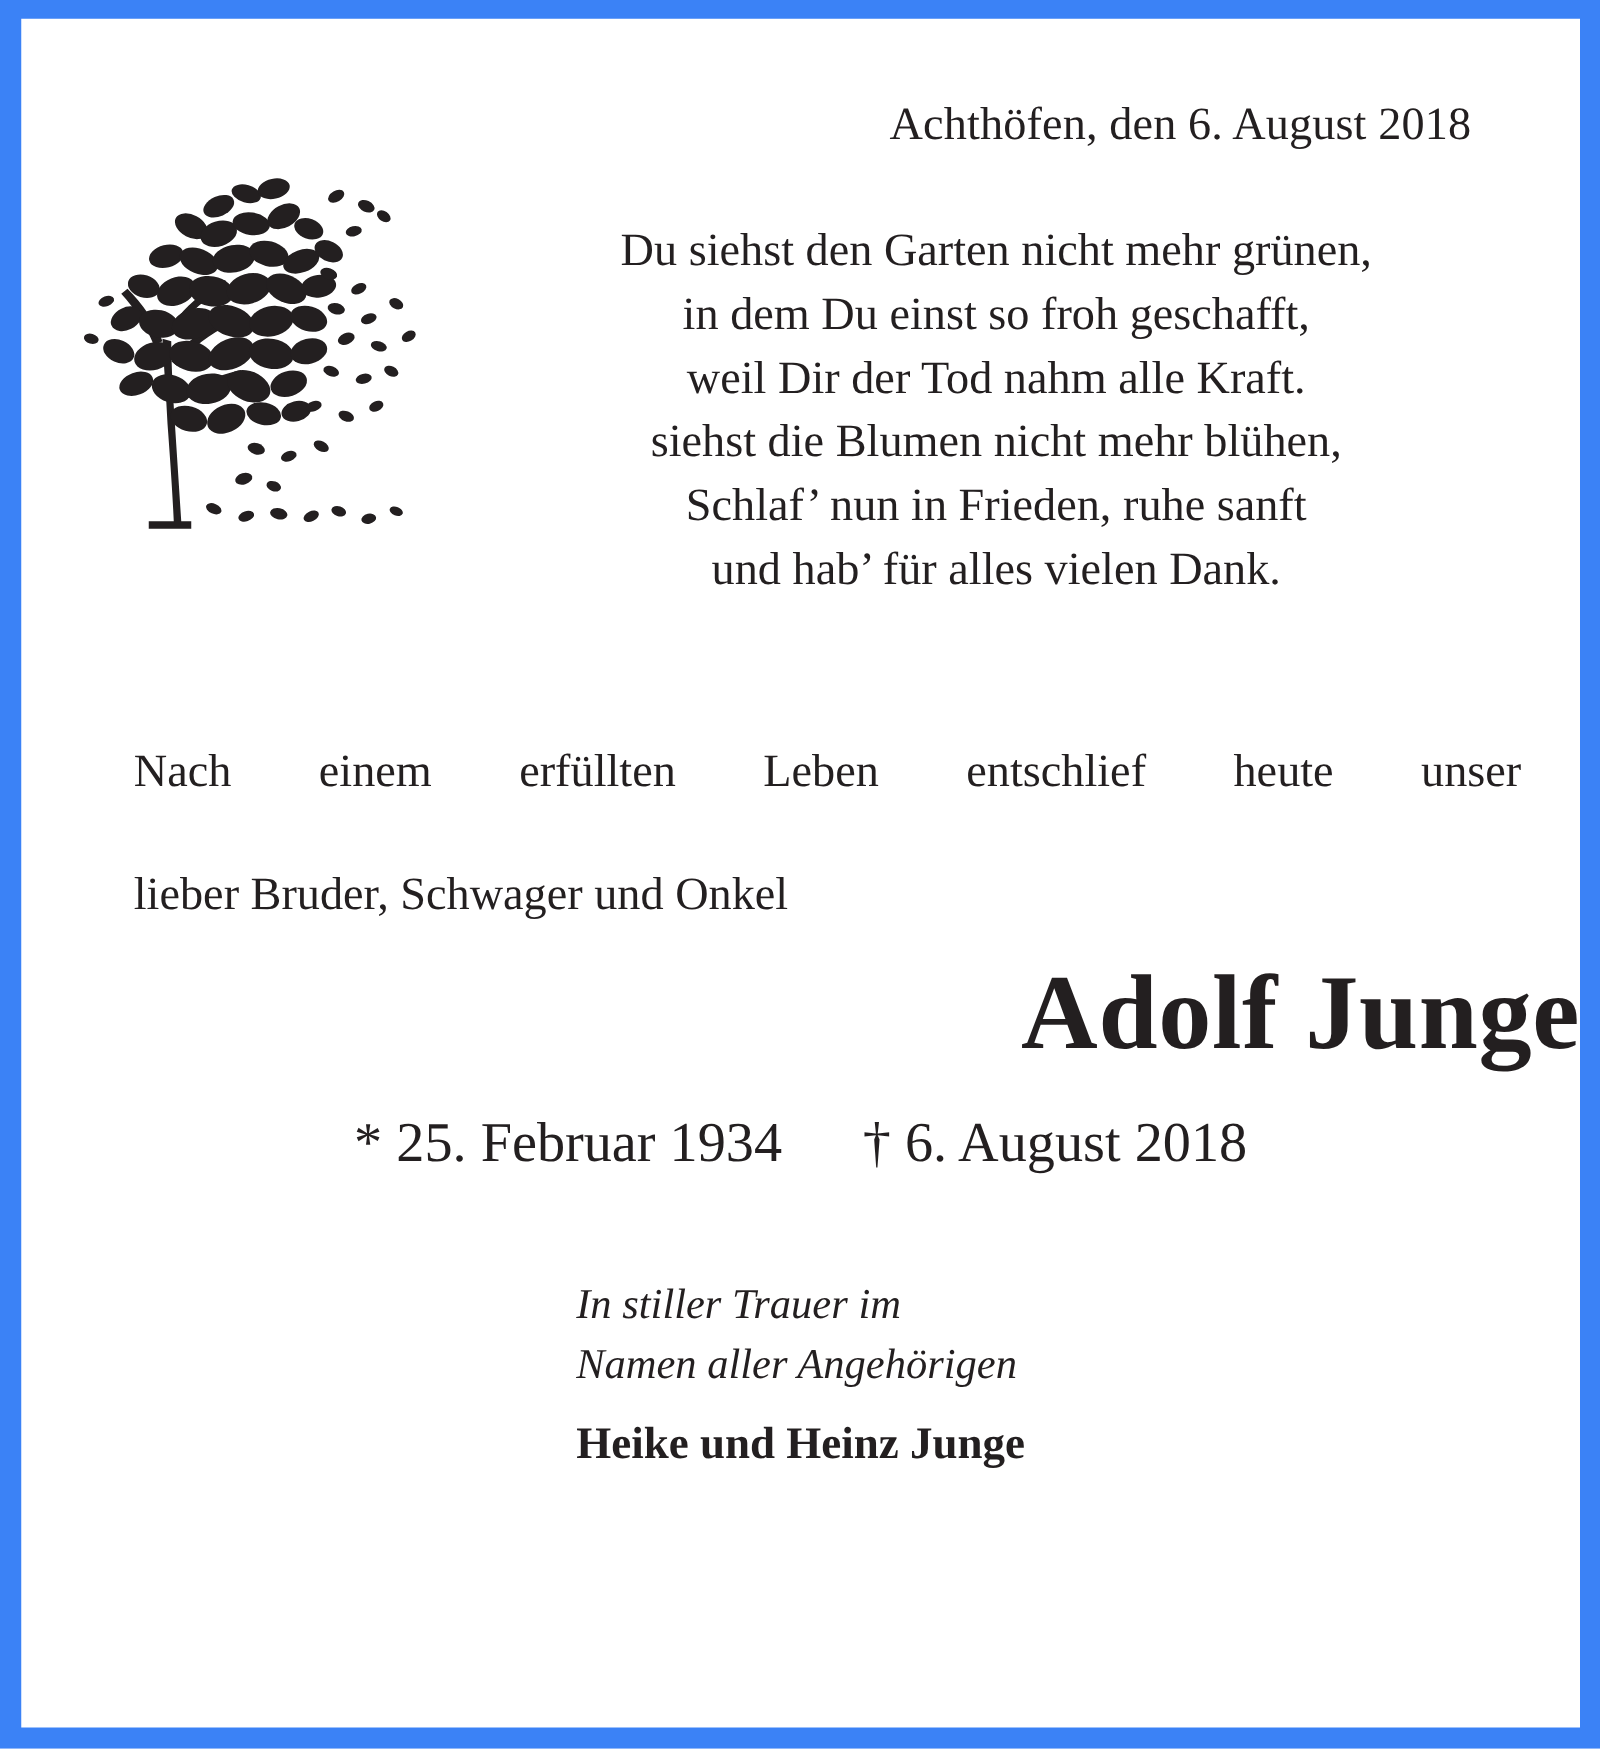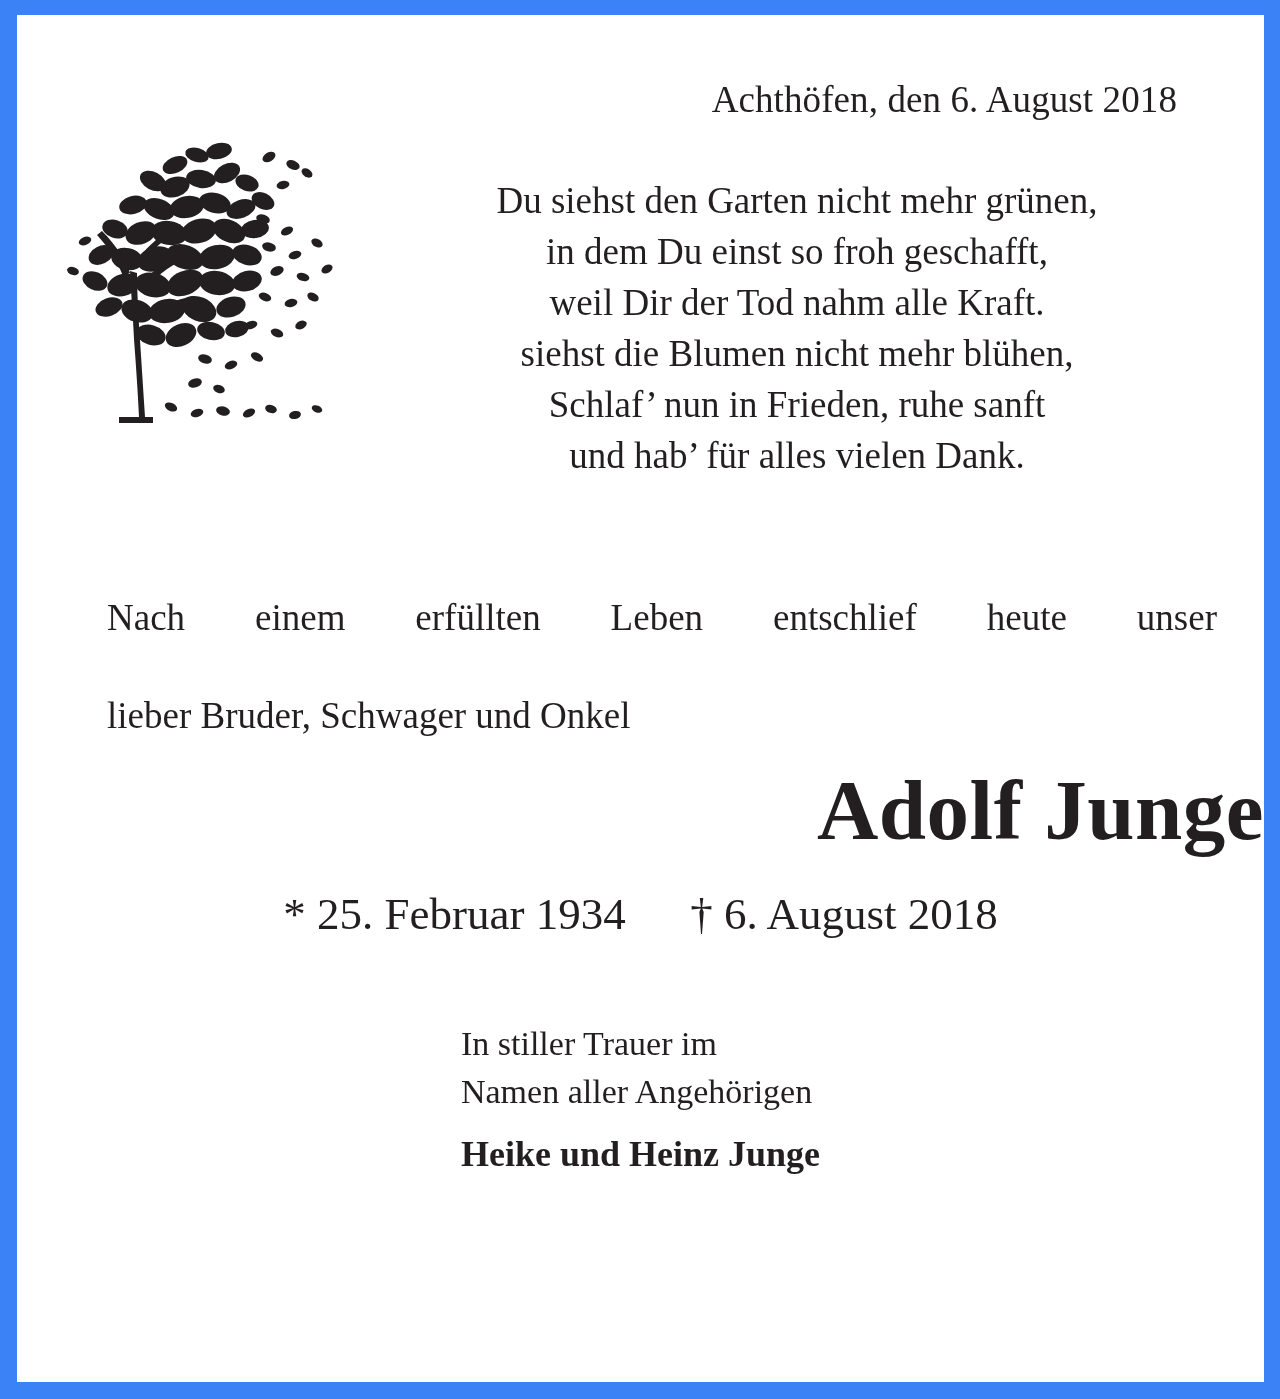--- a/index.html
+++ b/index.html
@@ -136,20 +136,21 @@
     text-align: center;
     font-size: 34px;
     line-height: 48px;
   }
   .mourners .mourn-block {
     display: inline-block;
     text-align: left;
   }
   .mourners .mourn-line {
     display: block;
+    font-style: italic;
   }
   .mourners .mourn-family {
     display: block;
     font-weight: bold;
     margin-top: 14px;
     font-size: 36px;
   }
 
   
   .footer-note {

